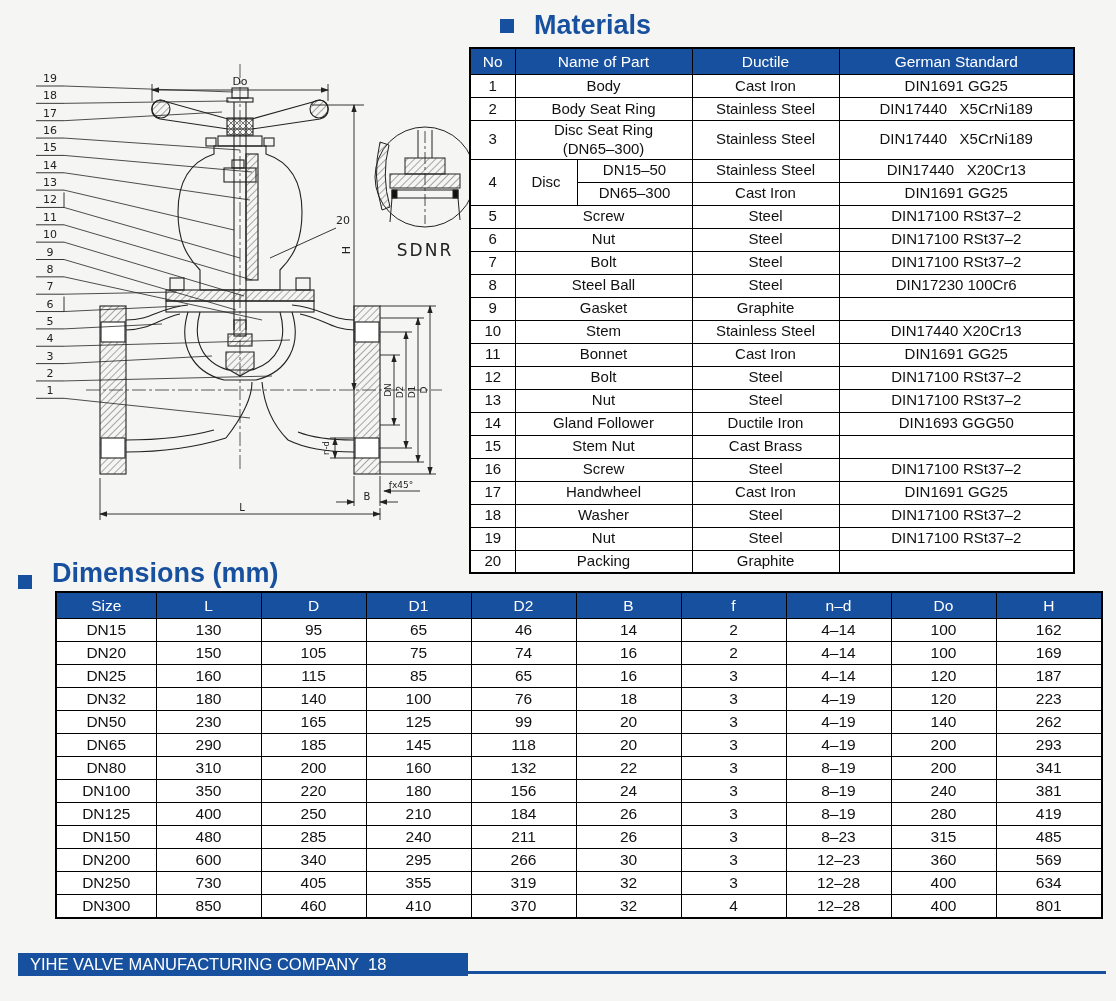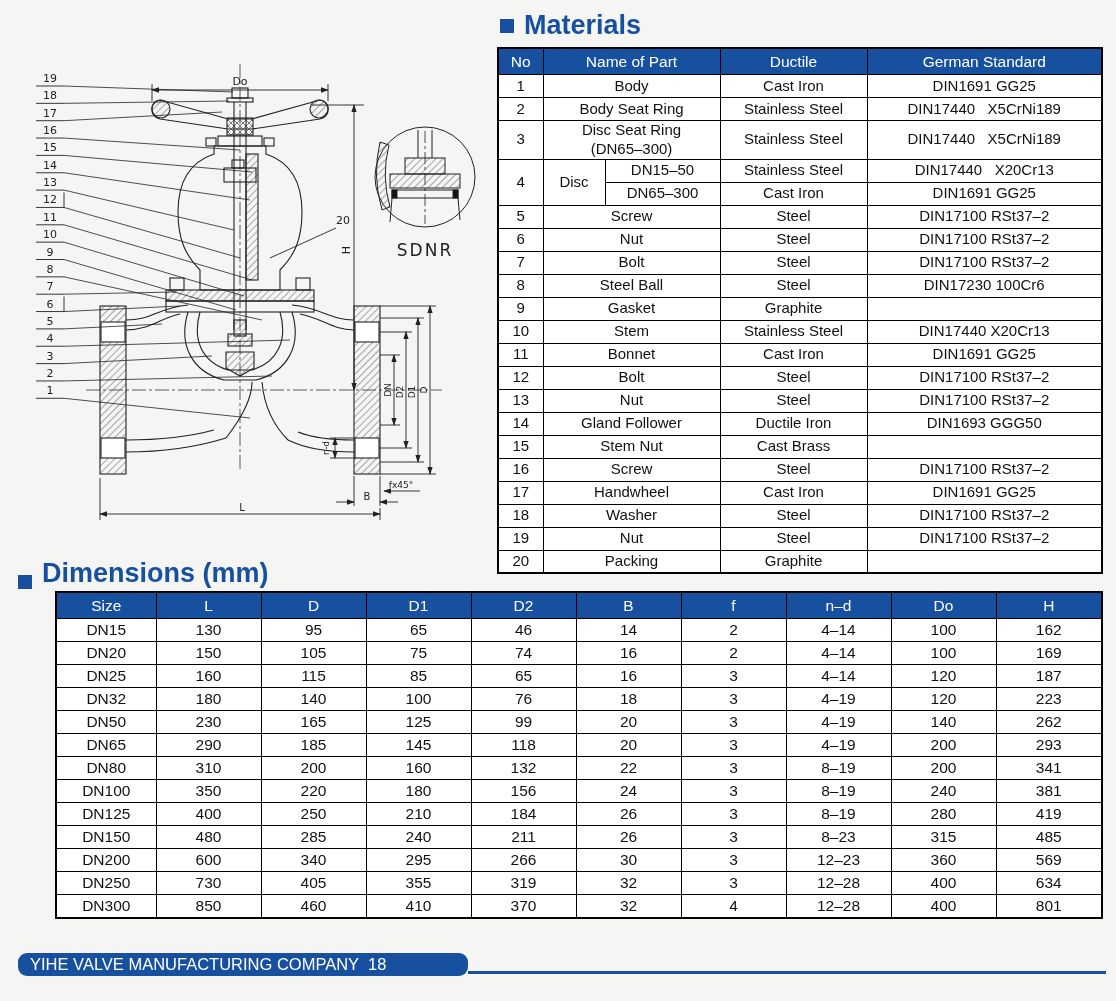--- a/index.html
+++ b/index.html
@@ -1,34 +1,34 @@
 <!DOCTYPE html>
 <html><head>
 <meta charset="utf-8">
 <style>
   html,body{margin:0;padding:0;}
   .page{position:relative;width:1116px;height:1001px;background:#f5f5f3;
         font-family:"Liberation Sans",sans-serif;color:#111;overflow:hidden;}
 
-  .section-title{position:absolute;display:flex;align-items:center;gap:10px;}
+  .section-title{position:absolute;display:flex;align-items:center;gap:20px;}
   .section-title .bullet{width:14px;height:14px;background:#17509e;display:inline-block;}
   .section-title .txt{font-size:27px;font-weight:bold;color:#17509e;letter-spacing:0;}
 
   table.data-table{border-collapse:collapse;table-layout:fixed;background:#fff;
         border:2px solid #000;position:absolute;}
   table.data-table th,table.data-table td{border:1px solid #000;text-align:center;
         vertical-align:middle;font-size:15px;padding:0 2px;white-space:pre-wrap;line-height:1.25;}
   table.data-table th{background:#17509e;color:#fff;font-weight:normal;font-size:15.5px;height:25px;}
   #materials-table tr{height:23px;}
   #dimensions-table tr{height:23px;}
   #dimensions-table td{font-size:15.5px;}
 
   .footer-bar{position:absolute;left:18px;top:953px;width:450px;height:23px;
         background:#17509e;color:#fff;font-size:16.5px;line-height:23px;
-        padding-left:12px;box-sizing:border-box;white-space:pre;border-radius:9px;}
+        padding-left:12px;box-sizing:border-box;white-space:pre;}
   .footer-line{position:absolute;left:468px;top:971px;width:638px;height:3px;background:#17509e;}
 
   svg text{fill:#222;font-family:"DejaVu Sans",sans-serif;}
 </style>
 </head>
 <body>
 
 <div class="page">
 
   <svg width="497" height="552" viewBox="0 0 497 552" style="position:absolute;left:0;top:0;">
@@ -239,21 +239,21 @@
         <line x1="36" y1="398.3" x2="64" y2="398.3" stroke="#222" stroke-width="0.9"></line>
         <line x1="64" y1="398.3" x2="250" y2="418" stroke="#222" stroke-width="0.8"></line>
       </g>
   </svg>
 
   <div class="section-title" style="left:500px;top:10px;">
     <span class="bullet"></span>
     <span class="txt">Materials</span>
   </div>
 
-  <table class="data-table" id="materials-table" style="left:497px;top:47px;width:604px;">
+  <table class="data-table" id="materials-table" style="left:469px;top:47px;width:604px;">
     <colgroup>
         <col style="width:45px">
         <col style="width:62px">
         <col style="width:115px">
         <col style="width:147px">
         <col style="width:235px">
       </colgroup>
     <thead>
       <tr>
         <th>No</th>

